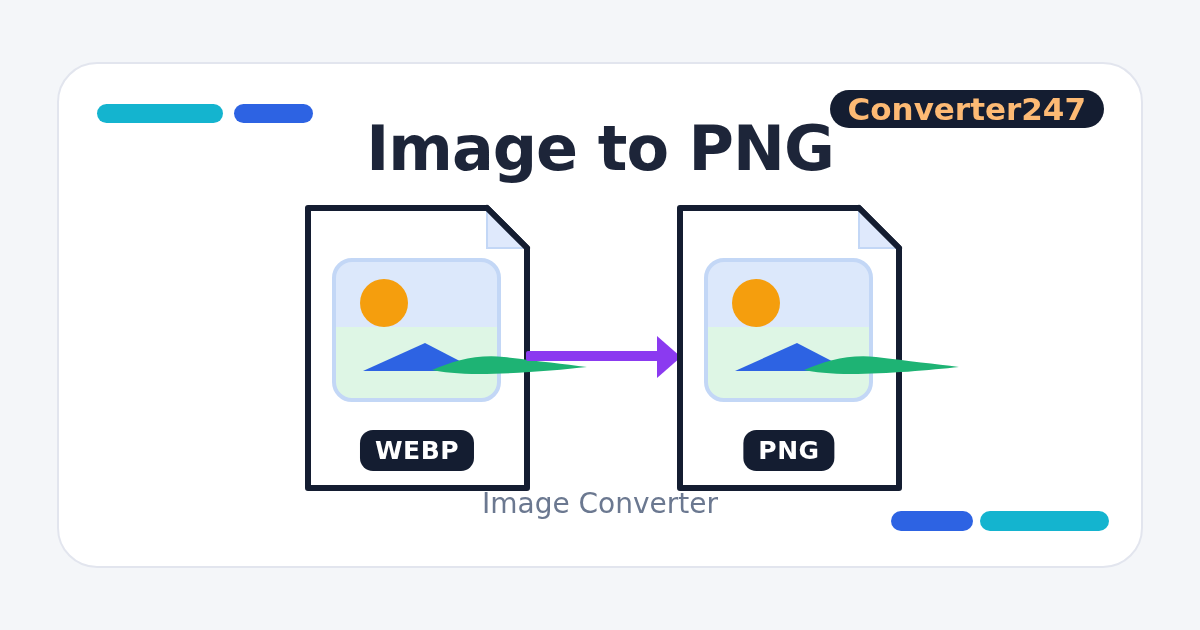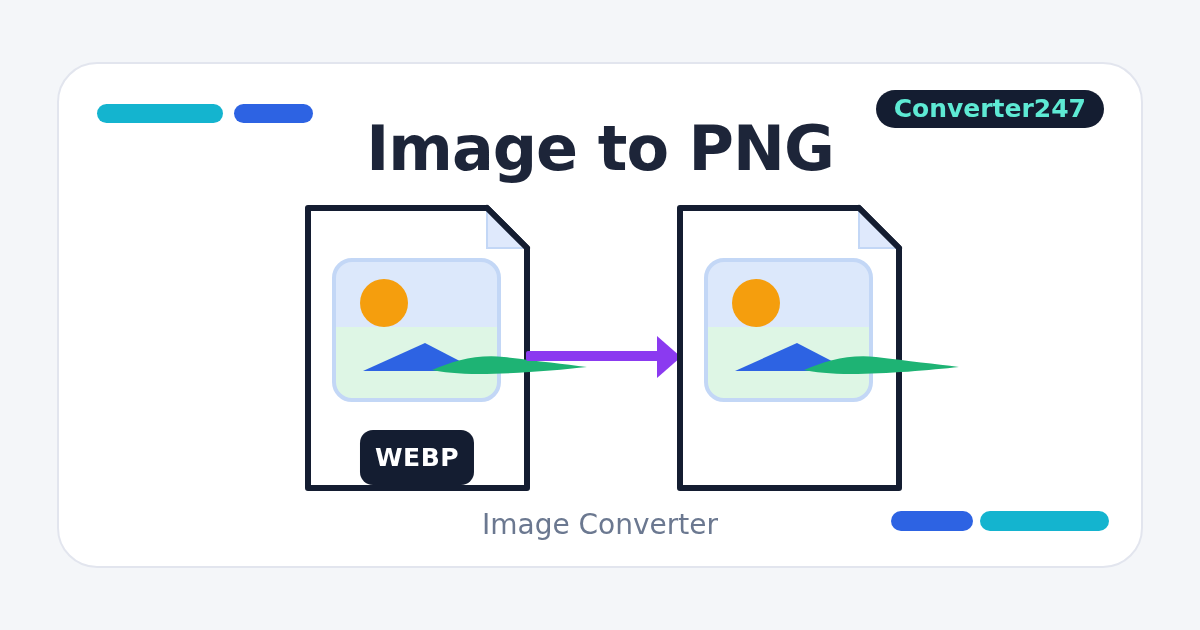--- a/index.html
+++ b/index.html
@@ -23,51 +23,51 @@
   }
   .pill{position:absolute;border-radius:10px;}
   .pill-cyan{background:var(--cyan);}
   .pill-blue{background:var(--blue);}
   .tl-1{left:38px;top:40px;width:126px;height:19px;}
   .tl-2{left:175px;top:40px;width:79px;height:19px;}
   .br-1{left:832px;top:447px;width:82px;height:20px;}
   .br-2{left:921px;top:447px;width:129px;height:20px;}
   .badge{
     position:absolute;right:37px;top:26px;height:38px;line-height:38px;
-    background:var(--dark);color:#5eead4;border-radius:19px;
-    padding:0 18px;font-size:25px;font-weight:bold;
+    background:var(--dark);color:#fdba74;border-radius:19px;
+    padding:0 18px;font-size:31px;font-weight:bold;
   }
   .title{
     position:absolute;left:0;right:0;top:48px;margin:0;
     text-align:center;font-size:62px;font-weight:bold;
     letter-spacing:-1px;color:var(--title);
   }
   .file-icon{position:absolute;top:137px;width:290px;height:292px;}
   .file-left{left:242px;}
   .file-right{left:614px;}
   .doc-svg{position:absolute;left:0;top:0;overflow:visible;}
   .format-pill{
     position:absolute;left:116px;top:229px;transform:translateX(-50%);
-    height:41px;line-height:41px;padding:7px 15px;border-radius:13px;
+    height:41px;line-height:41px;padding:0 15px;border-radius:13px;
     background:var(--dark);color:#ffffff;
     font-size:25px;font-weight:bold;letter-spacing:0.5px;white-space:nowrap;
   }
   .arrow{position:absolute;left:0;top:0;}
   .arrow-shaft{
     position:absolute;left:467px;top:287px;width:134px;height:10px;
     background:var(--purple);border-radius:2px;
   }
   .arrow-head{
     position:absolute;left:598px;top:272px;width:0;height:0;
     border-left:24px solid var(--purple);
     border-top:21px solid transparent;
     border-bottom:21px solid transparent;
   }
   .caption{
-    position:absolute;left:0;right:0;top:444px;text-align:center;
+    position:absolute;left:0;right:0;top:423px;text-align:center;
     font-size:28px;color:var(--muted);
   }
 </style>
 </head>
 <body>
 
 <div class="card">
 
   <div class="pill pill-cyan tl-1"></div>
   <div class="pill pill-blue tl-2"></div>
@@ -117,20 +117,21 @@
         <g clip-path="url(#thumbclip-b)">
           <rect x="33" y="59" width="165" height="67" style="fill:var(--sky)"></rect>
           <rect x="33" y="126" width="165" height="73" style="fill:var(--grass)"></rect>
           <circle cx="83" cy="102" r="24" style="fill:var(--orange)"></circle>
           <polygon points="62,170 124,142 178,170" style="fill:var(--blue)"></polygon>
         </g>
         <rect x="33" y="59" width="165" height="140" rx="18" style="fill:none;stroke:var(--thumb-border);stroke-width:4"></rect>
       </g>
       <path d="M131 169 C152 160 176 153 203 156 C236 160 262 163 286 166 C258 169 214 173 178 173 C158 173 140 171 131 169 Z" style="fill:var(--green)"></path>
     </svg>
+    <div class="format-pill">PNG</div>
   </div>
 
   <div class="caption">Image Converter</div>
 
   <div class="pill pill-blue br-1"></div>
   <div class="pill pill-cyan br-2"></div>
 
 </div>
 
 </body></html>

